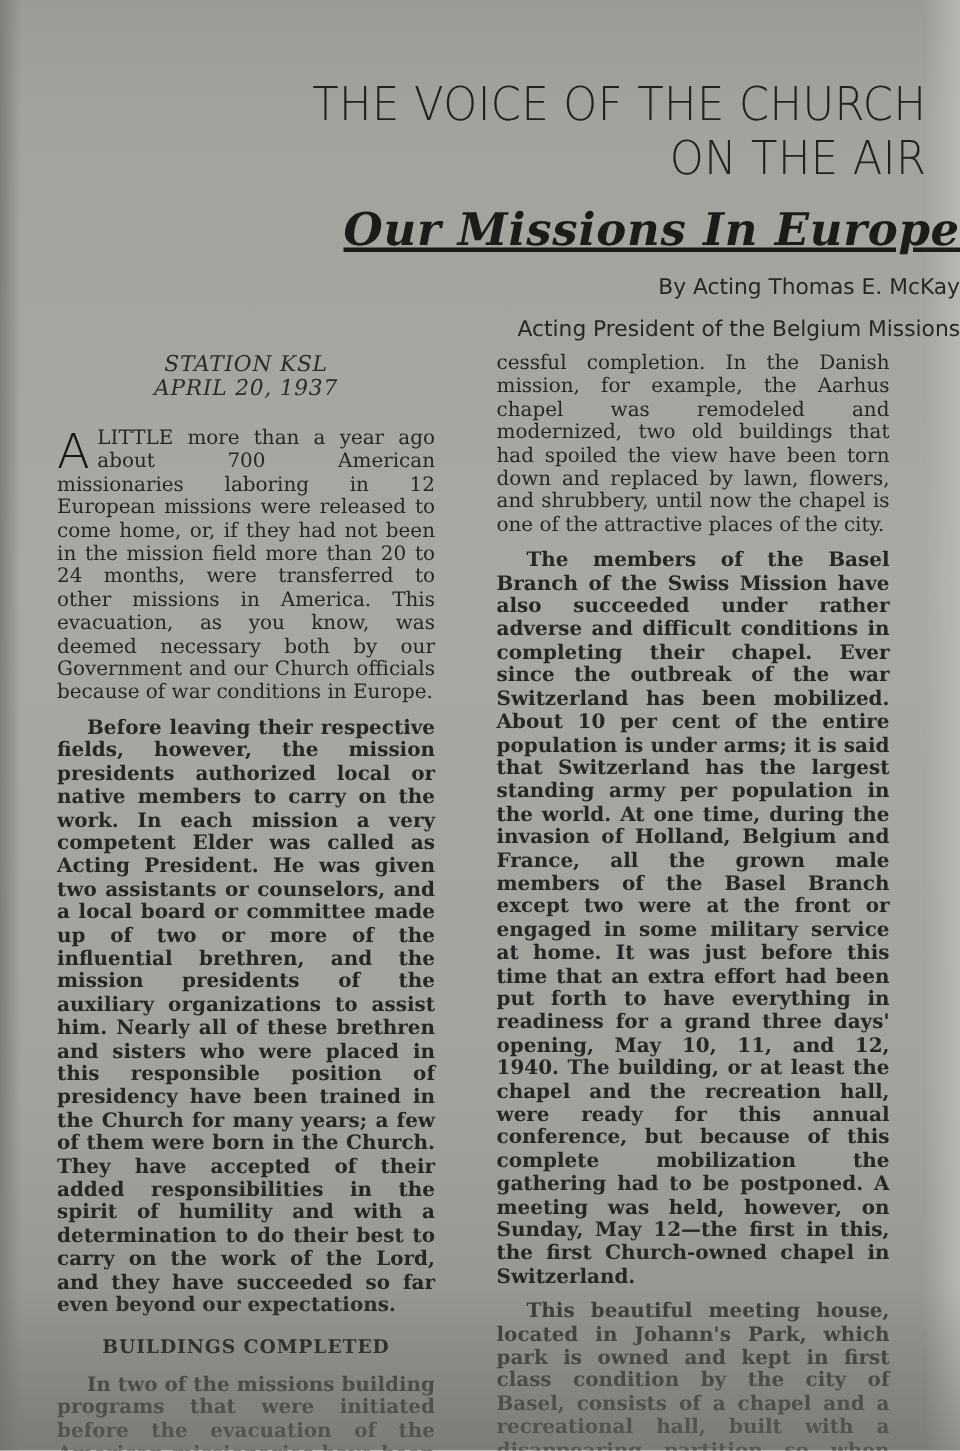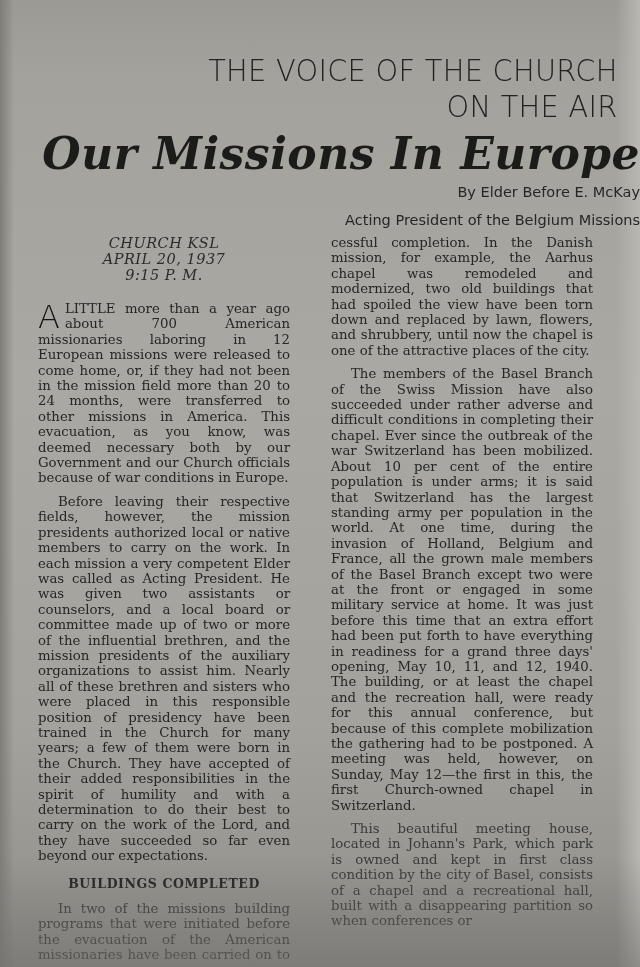--- a/index.html
+++ b/index.html
@@ -24,73 +24,73 @@
     pointer-events: none;
   }
   .header { position: absolute; left: 0; right: 0; top: 52px; text-align: right; }
   .title {
     font-family: "DejaVu Sans", sans-serif; font-weight: 200;
     font-size: 31px; letter-spacing: 0.3px; line-height: 36px;
     color: #222220; margin: 0; transform: scaleX(0.93);
   }
   .subtitle {
     font-family: "DejaVu Serif", serif; font-style: italic; font-weight: bold;
-    font-size: 44px; line-height: 40px; margin-top: 10px; color: #1b1b19;
+    font-size: 30px; line-height: 40px; margin-top: 10px; color: #1b1b19;
     letter-spacing: 0.5px;
+    text-decoration: underline;
   }
   .byline {
     font-family: "DejaVu Sans", sans-serif; font-size: 14.5px; line-height: 20px;
     margin-top: 8px; color: #262624;
   }
   .columns {
     position: absolute; top: 235px; left: 0; right: 0;
   }
   .col {
     position: absolute; top: 0; width: 252px;
     font-size: 13.3px; line-height: 15.4px; text-align: justify;
     hyphens: none; color: #262624;
   }
   .col-left { left: 38px; }
   .col-right { left: 331px; width: 262px; }
   .dateline {
     font-style: italic; text-align: center; font-size: 14.5px;
     line-height: 16px; letter-spacing: 0.5px; margin-bottom: 18px; color: #2b2b29;
   }
   .col p { margin: 0 0 8px 0; }
-  .col p.indent { text-indent: 20px; }
+  .col p.indent { text-indent: 20px; font-weight: bold; }
   .dropcap {
     float: left; font-family: "DejaVu Sans", sans-serif; font-size: 32px;
     line-height: 28px; margin: 2px 5px 0 0; font-weight: 300; color: #151513;
   }
   .section-heading {
     text-align: center; font-weight: bold; font-size: 12.5px;
     letter-spacing: 0.6px; margin: 12px 0 10px 0; color: #222220;
   }
   .fade { color: #3a3a37; }
 </style>
 </head>
 <body>
 
 <div class="page-shade-left"></div>
 <div class="page-shade-right"></div>
 
 <div class="header">
   <div class="title">THE VOICE OF THE CHURCH</div>
   <div class="title">ON THE AIR</div>
   <div class="subtitle">Our Missions In Europe</div>
-  <div class="byline">By Elder Before E. McKay</div>
+  <div class="byline">By Acting Thomas E. McKay</div>
   <div class="byline">Acting President of the Belgium Missions</div>
 </div>
 
 <div class="columns">
   <div class="col col-left">
     <div class="dateline">
-      <div>CHURCH KSL</div>
+      <div>STATION KSL</div>
       <div>APRIL 20, 1937</div>
-      <div>9:15 P. M.</div>
     </div>
     <p><span class="dropcap">A</span><span> LITTLE more than a year ago about 700 American missionaries laboring in 12 European missions were released to come home, or, if they had not been in the mission field more than 20 to 24 months, were transferred to other missions in America. This evacuation, as you know, was deemed necessary both by our Government and our Church officials because of war conditions in Europe.</span></p>
     <p class="indent">Before leaving their respective fields, however, the mission presidents authorized local or native members to carry on the work.  In each mission a very competent Elder was called as Acting President.  He was given two assistants or counselors, and a local board or committee made up of two or more of the influential brethren, and the mission presidents of the auxiliary organizations to assist him. Nearly all of these brethren and sisters who were placed in this responsible position of presidency have been trained in the Church for many years; a few of them were born in the Church.  They have accepted of their added responsibilities in the spirit of humility and with a determination to do their best to carry on the work of the Lord, and they have succeeded so far even beyond our expectations.</p>
     <div class="section-heading">BUILDINGS COMPLETED</div>
     <p class="indent fade">In two of the missions building programs that were initiated before the evacuation of the American missionaries have been carried on to a suc-</p>
   </div>
 
   <div class="col col-right">
     <p>cessful completion. In the Danish mission, for example, the Aarhus chapel was remodeled and modernized, two old buildings that had spoiled the view have been torn down and replaced by lawn, flowers, and shrubbery, until now the chapel is one of the attractive places of the city.</p>
     <p class="indent">The members of the Basel Branch of the Swiss Mission have also succeeded under rather adverse and difficult conditions in completing their chapel. Ever since the outbreak of the war Switzerland has been mobilized. About 10 per cent of the entire population is under arms; it is said that Switzerland has the largest standing army per population in the world. At one time, during the invasion of Holland, Belgium and France, all the grown male members of the Basel Branch except two were at the front or engaged in some military service at home.  It was just before this time that an extra effort had been put forth to have everything in readiness for a grand three days' opening, May 10, 11, and 12, 1940. The building, or at least the chapel and the recreation hall, were ready for this annual conference, but because of this complete mobilization the gathering had to be postponed.  A meeting was held, however, on Sunday, May 12—the first in this, the first Church-owned chapel in Switzerland.</p>

